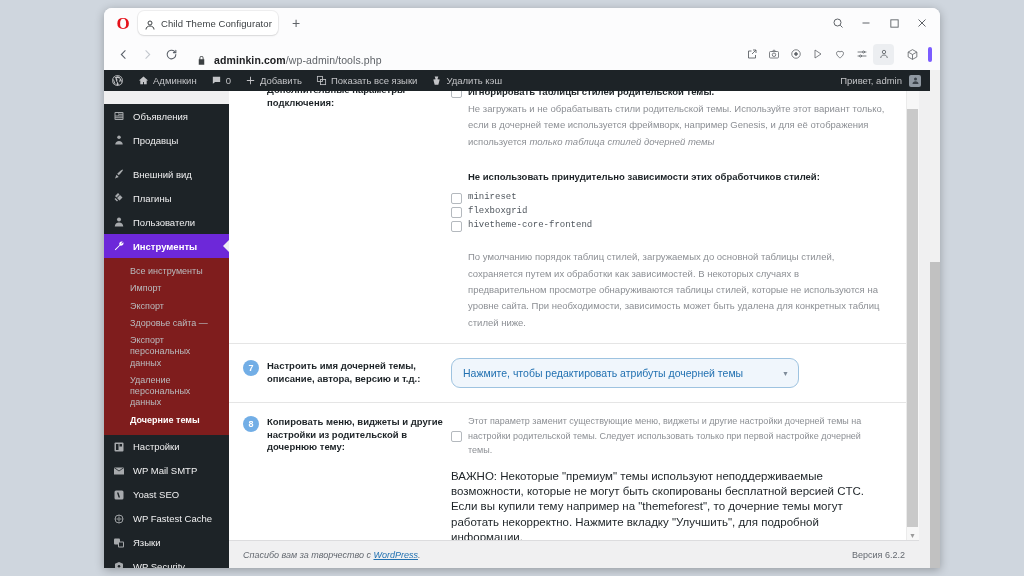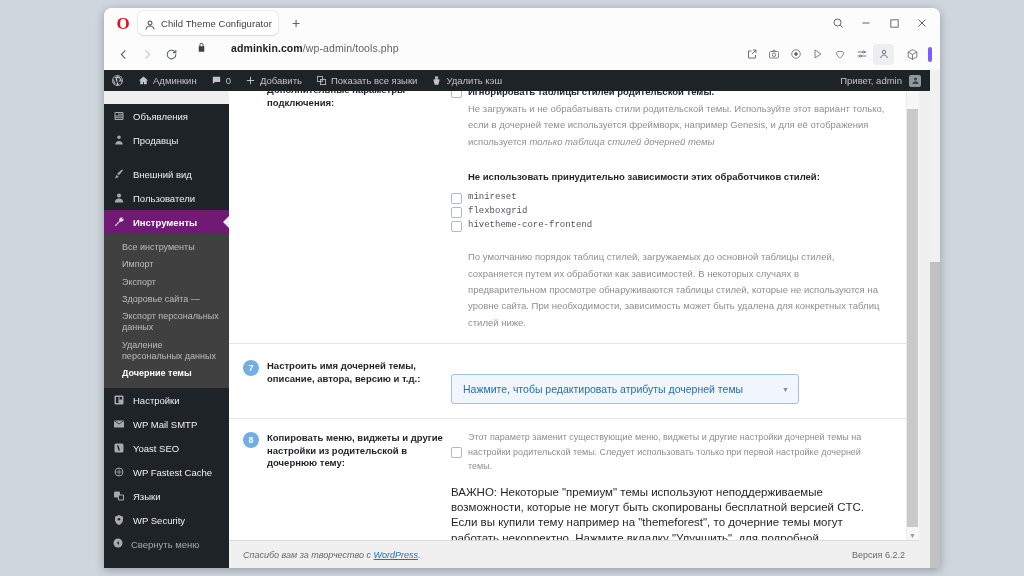--- a/index.html
+++ b/index.html
@@ -87,22 +87,22 @@
   }
   .navbtn {
     width: 22px; height: 22px;
     display: flex; align-items: center; justify-content: center;
     color: #5a6069;
   }
   .navbtn.disabled { color: #c3c8ce; }
   .urlbox {
     flex: 1;
     height: 24px;
-    display: flex; align-items: flex-start;
-    gap: 24px;
+    display: flex; align-items: flex-end;
+    gap: 7px;
     padding: 0 8px;
     margin-left: 4px;
   }
   .url-text {
     font-size: 10.5px;
     color: #5f6368;
     letter-spacing: .1px;
     white-space: nowrap;
   }
   .url-text b { color: #202124; font-weight: 700; }
@@ -183,35 +183,35 @@
     padding: 0 8px;
     color: #f0f0f1;
     position: relative;
   }
   .menu-item .mi-ico {
     width: 14px; flex: 0 0 14px;
     display: flex; align-items: center; justify-content: center;
     color: #a7aaad;
   }
   .menu-item.active {
-    background: #701a75;
+    background: #6d28d9;
     color: #fff;
     font-weight: bold;
   }
   .menu-item.active .mi-ico { color: #fff; }
   .menu-item.active::after {
     content: "";
     position: absolute; right: -1px; top: 50%;
     transform: translateY(-50%);
     border-top: 7px solid transparent;
     border-bottom: 7px solid transparent;
     border-right: 7px solid #f0f0f1;
   }
   .menu-sep { height: 10px; }
-  .submenu { background: #404040; padding: 5px 0 6px 8px; }
+  .submenu { background: #7f1d1d; padding: 5px 0 6px 16px; }
   .submenu-item {
     padding: 3px 8px 3px 10px;
     color: #b9bcbf;
     font-size: 9px;
     line-height: 1.25;
   }
   .submenu-item.current { color: #fff; font-weight: bold; }
   .collapse {
     display: flex; align-items: center; gap: 7px;
     height: 24px; padding: 0 8px;
@@ -292,27 +292,26 @@
     font-size: 9px;
     color: #50575e;
     line-height: 1.45;
   }
 
   .select-box {
     width: 348px;
     height: 30px;
     background: #f0f6fc;
     border: 1px solid #9ec3e0;
-    border-radius: 3px;
+    border-radius: 9px;
     display: flex; align-items: center;
     justify-content: space-between;
     padding: 0 9px 0 11px;
     color: #2271b1;
     font-size: 10.5px;
-    margin-top: 16px;
   }
   .select-caret { color: #7e8b99; font-size: 7px; }
 
   .cb-desc {
     color: #8c8f94;
     font-size: 9px;
     line-height: 1.62;
   }
   .important {
     color: #1d2327;
@@ -570,20 +569,28 @@
 
       <div class="menu-item">
         <span class="mi-ico">
           <svg viewBox="0 0 24 24" width="12" height="12" fill="currentColor">
               <path d="M19 3c-1 0-9 6.5-10.5 8.5l3 3C13.5 13 20 5 20 4c0-.6-.4-1-1-1zM7 13.5 4 21l7.5-3z"></path>
             </svg>
         </span>
         <span>Внешний вид</span>
       </div>
 
+      <div class="menu-item">
+        <span class="mi-ico">
+          <svg viewBox="0 0 24 24" width="12" height="12" fill="currentColor">
+              <path d="M10 2l3 3-6 6-3-3zM3 14l5 5 2-2-5-5zM14 6l5 5-6 6-5-5z"></path>
+            </svg>
+        </span>
+        <span>Плагины</span>
+      </div>
 
       <div class="menu-item">
         <span class="mi-ico">
           <svg viewBox="0 0 24 24" width="12" height="12" fill="currentColor">
               <circle cx="12" cy="7" r="4"></circle>
               <path d="M3.5 21c0-4.7 3.8-8 8.5-8s8.5 3.3 8.5 8z"></path>
             </svg>
         </span>
         <span>Пользователи</span>
       </div>

